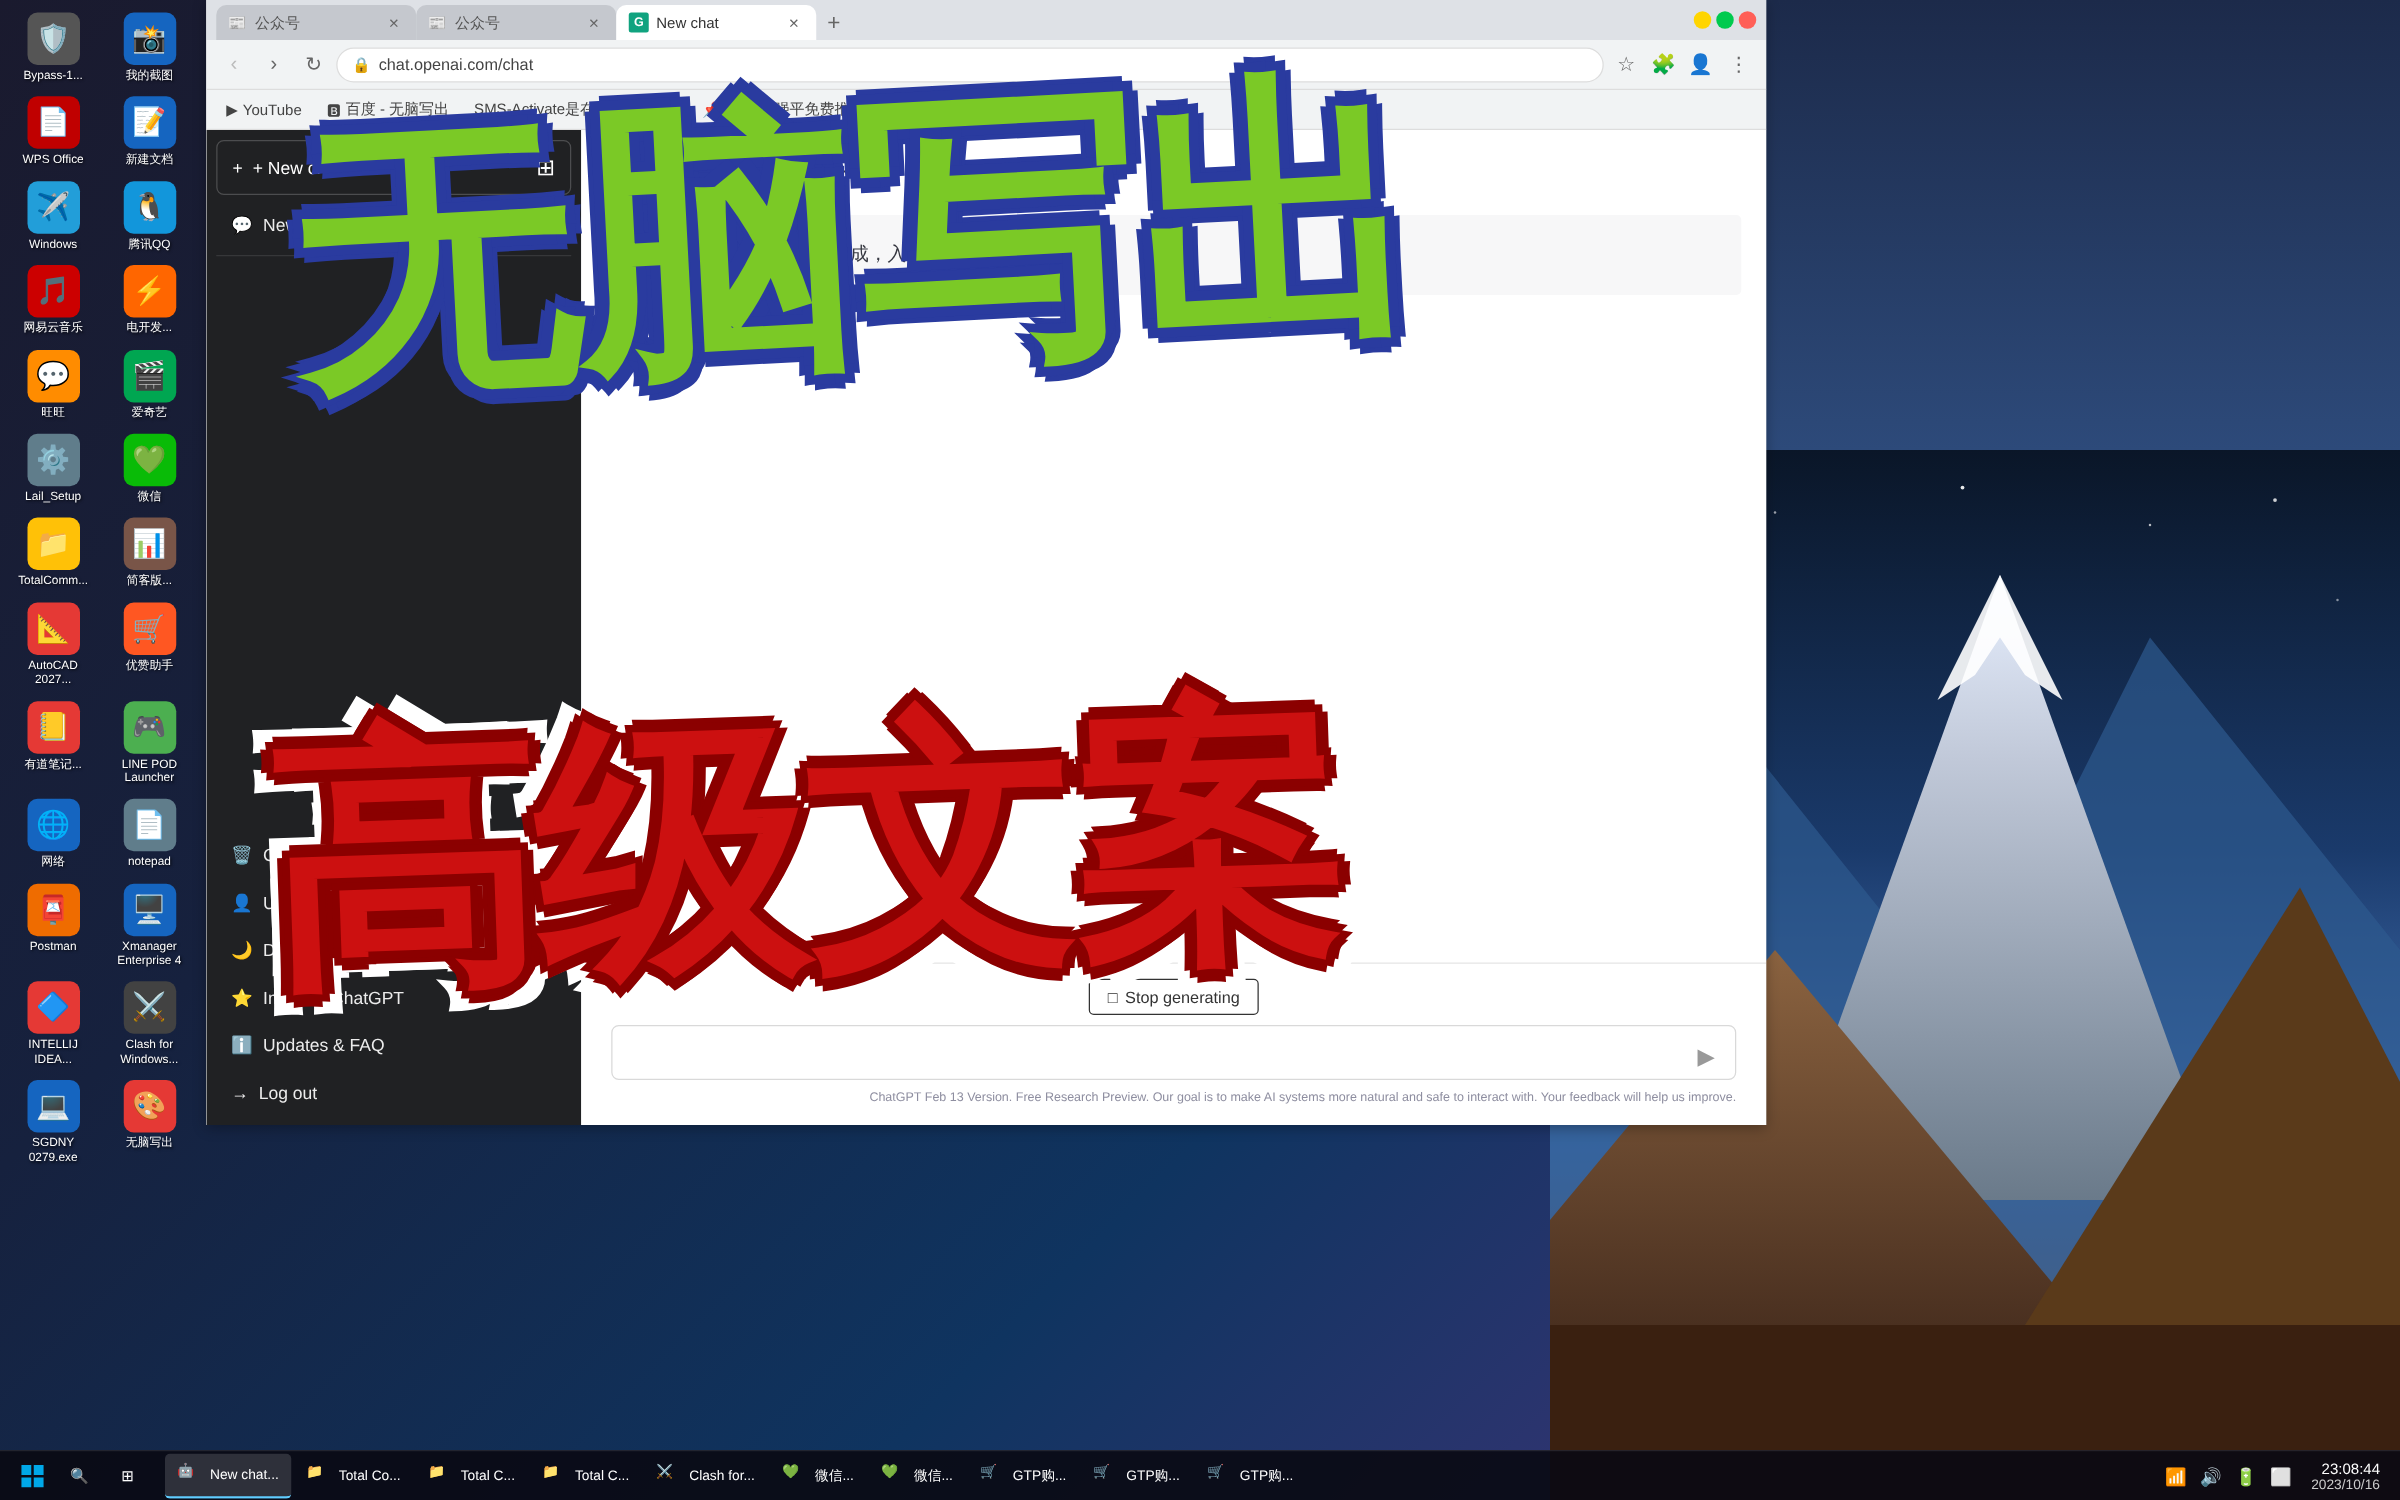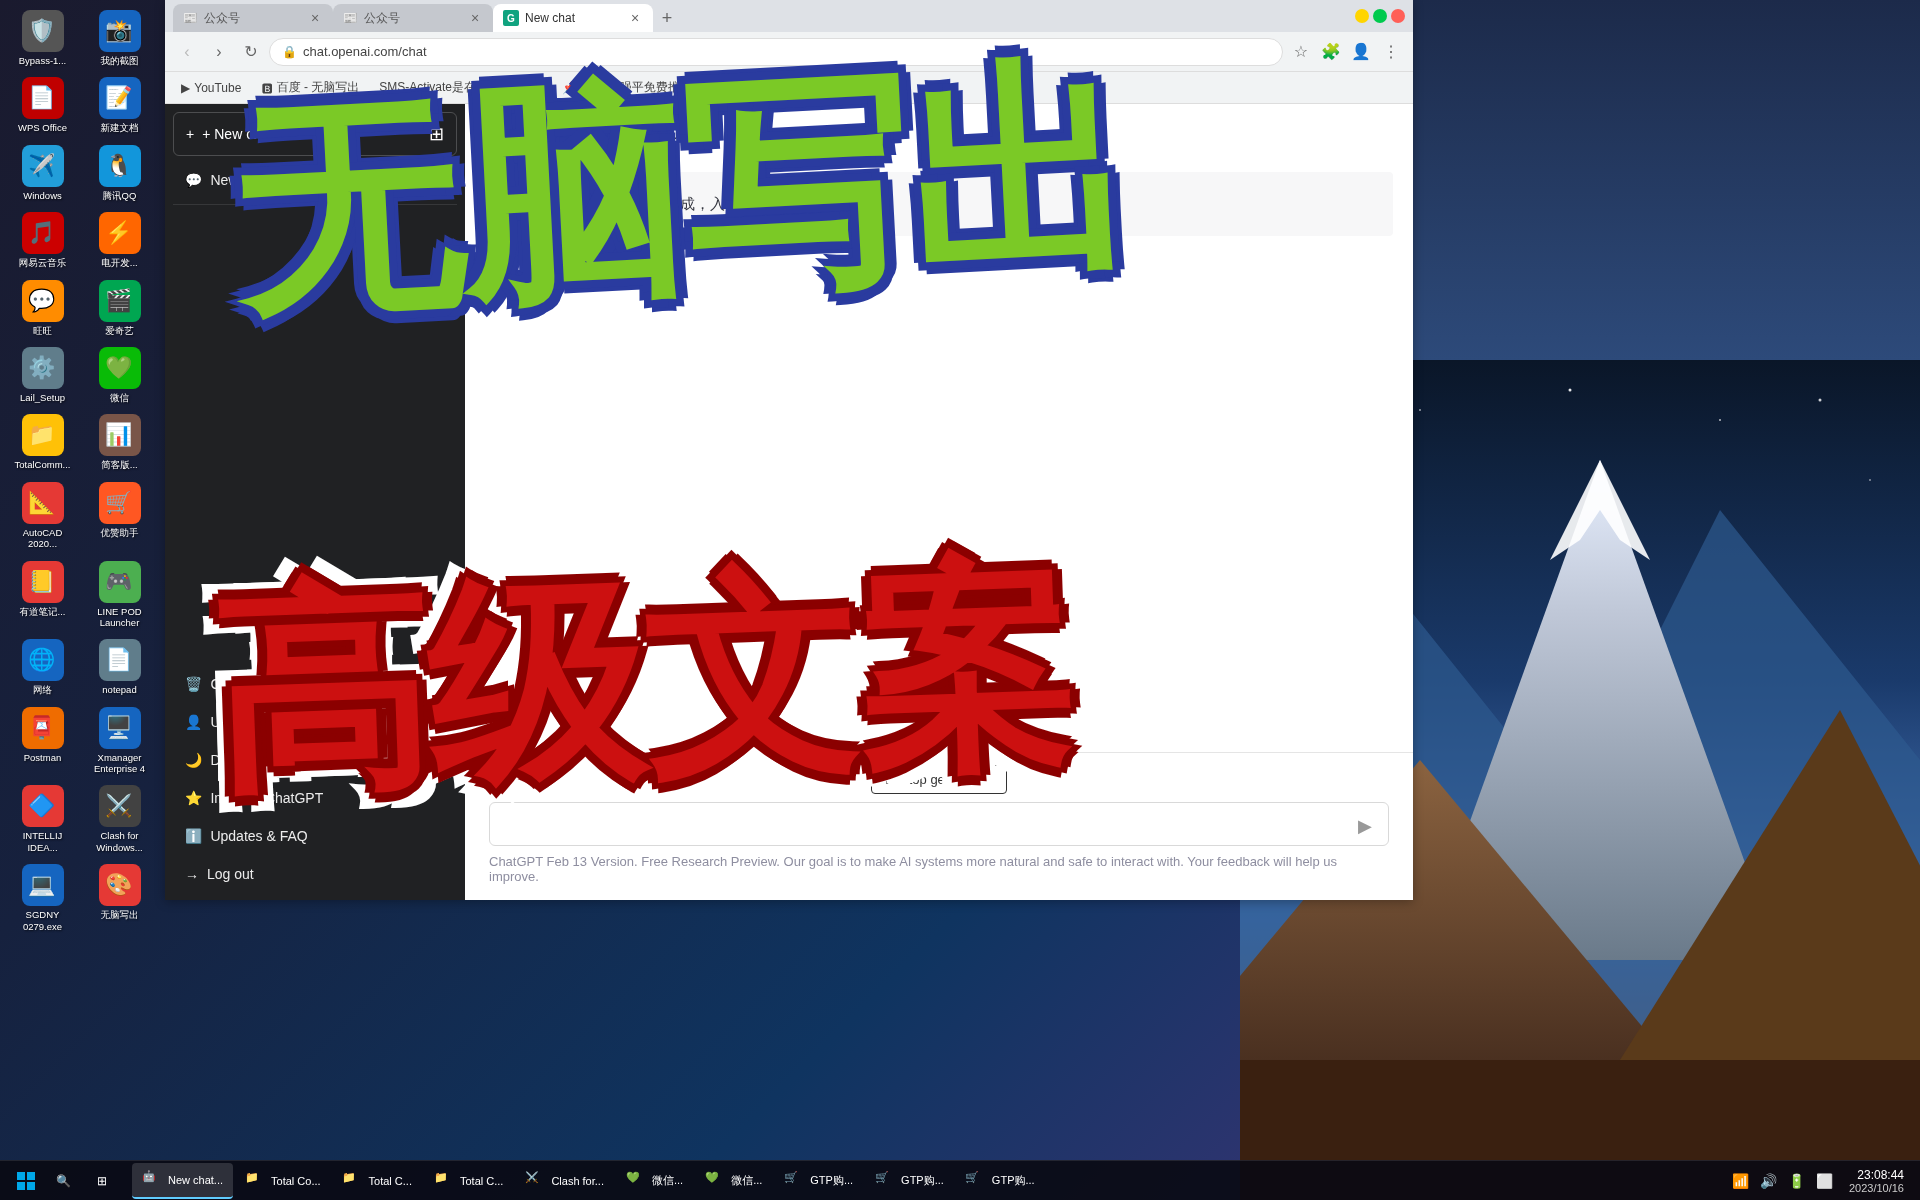--- a/index.html
+++ b/index.html
@@ -395,22 +395,22 @@
       padding: 6px 14px;
       border: 1px solid #333;
       border-radius: 4px;
       background: #fff;
       cursor: pointer;
       font-size: 13px;
       color: #333;
     }
 
     .chat-footer-text {
-      text-align: left;
-      font-size: 13px;
+      text-align: right;
+      font-size: 10px;
       color: #8e8ea0;
       max-width: 900px;
       margin: 4px auto 0;
     }
 
     
     .overlay-text-container {
       position: absolute;
       left: 165px;
       top: 0;
@@ -790,21 +790,21 @@
           </div>
         <div class="d-icon-label">简客版...</div>
       </div>
     </div>
 
     <div class="d-icon-row">
       <div class="d-icon">
         <div class="d-icon-img" style="background:#e53935">
             <span>📐</span>
           </div>
-        <div class="d-icon-label">AutoCAD 2020...</div>
+        <div class="d-icon-label">AutoCAD 2027...</div>
       </div>
       <div class="d-icon">
         <div class="d-icon-img" style="background:#ff5722">
             <span>🛒</span>
           </div>
         <div class="d-icon-label">优赞助手</div>
       </div>
     </div>
 
     <div class="d-icon-row">

